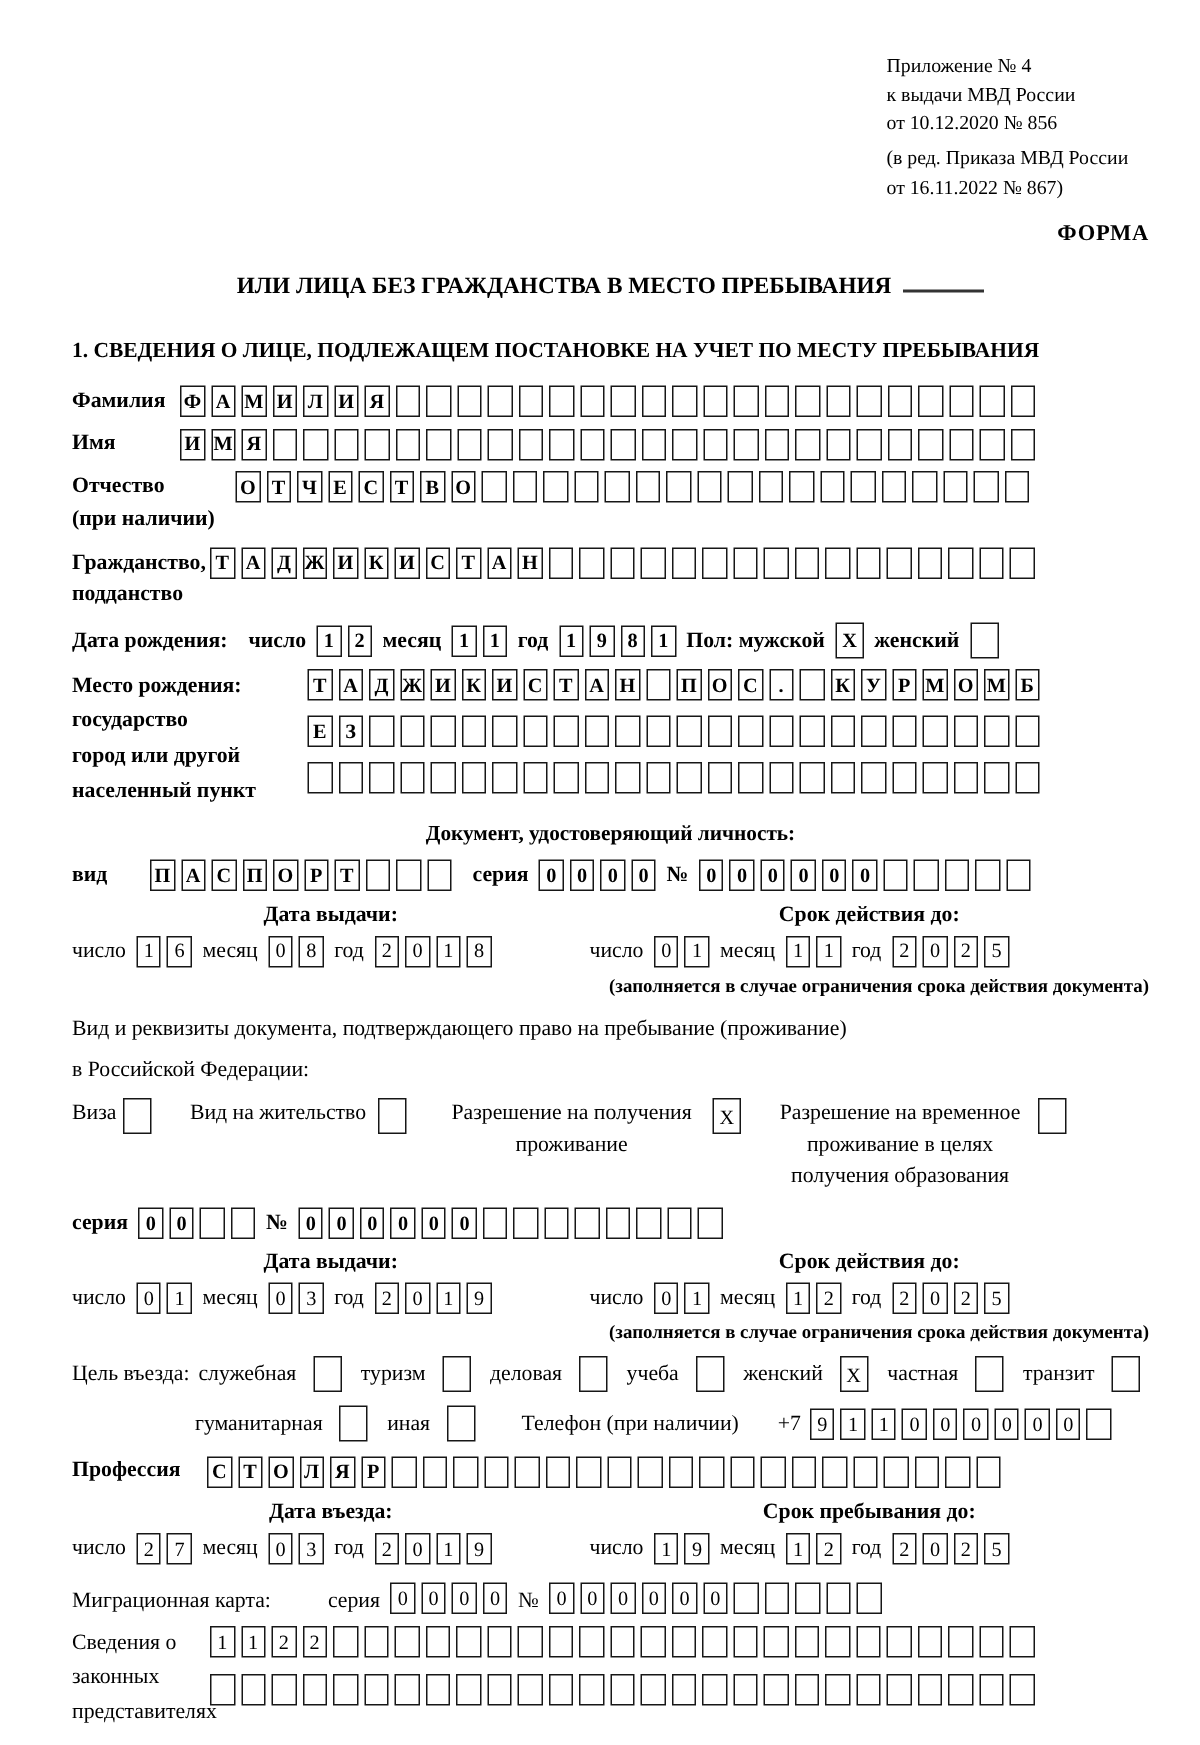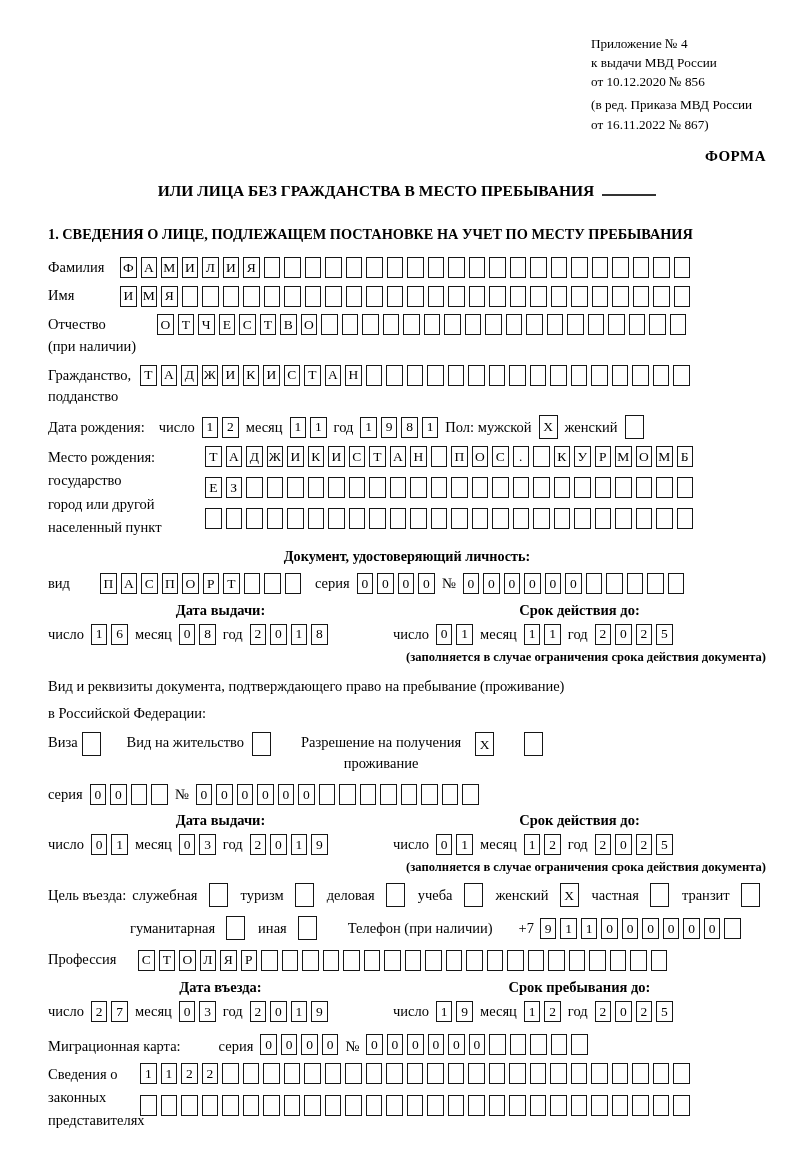--- a/index.html
+++ b/index.html
@@ -24,21 +24,21 @@
   
   .cells { display: inline-flex; gap: 4px; vertical-align: middle; }
   .cell {
     flex: 0 0 auto; width: 16.5px; height: 21px;
     border: 1.6px solid #161616; background: #fff;
     display: inline-flex; align-items: center; justify-content: center;
     font-size: 13.5px; line-height: 1;
   }
   .checkbox { width: 19px; height: 24px; vertical-align: middle; }
 
-  .frow { display: flex; align-items: center; margin-bottom: 7px; }
+  .frow { display: flex; align-items: center; margin-bottom: 7px; font-weight: bold; }
   .frow-top { align-items: flex-start; }
   .lblcol { flex: 0 0 auto; line-height: 1.5; }
   .w72 { width: 72px; } .w92 { width: 92px; } .w109 { width: 109px; } .w157 { width: 157px; } .w90 { width: 90px; }
   .stack { display: flex; flex-direction: column; gap: 10px; }
 
   .inline-lbl { margin: 0 7px; white-space: nowrap; }
   .inline-lbl.first { margin-left: 0; }
 
   .doc-heading { text-align: center; font-weight: bold; font-size: 14.2px; margin: 8px 0 8px 0; }
 
@@ -442,20 +442,21 @@
     </span>
     <span class="opt" style="margin-left:26px;">
       <span class="olabel">Вид на жительство</span>
       <span class="cell checkbox cb"></span>
     </span>
     <span class="opt" style="margin-left:24px;">
       <span class="olabel center" style="width:172px;">Разрешение на получения проживание</span>
       <span class="cell checkbox cb">X</span>
     </span>
     <span class="opt" style="margin-left:22px;">
+      <span class="olabel center" style="width:168px;">Разрешение на временное проживание в целях получения образования</span>
       <span class="cell checkbox cb"></span>
     </span>
   </div>
 
   <div class="frow" style="margin-top:6px;">
     <span class="inline-lbl first">серия</span>
     <span class="cells">
         <span class="cell">0</span>
         <span class="cell">0</span>
         <span class="cell"></span>

